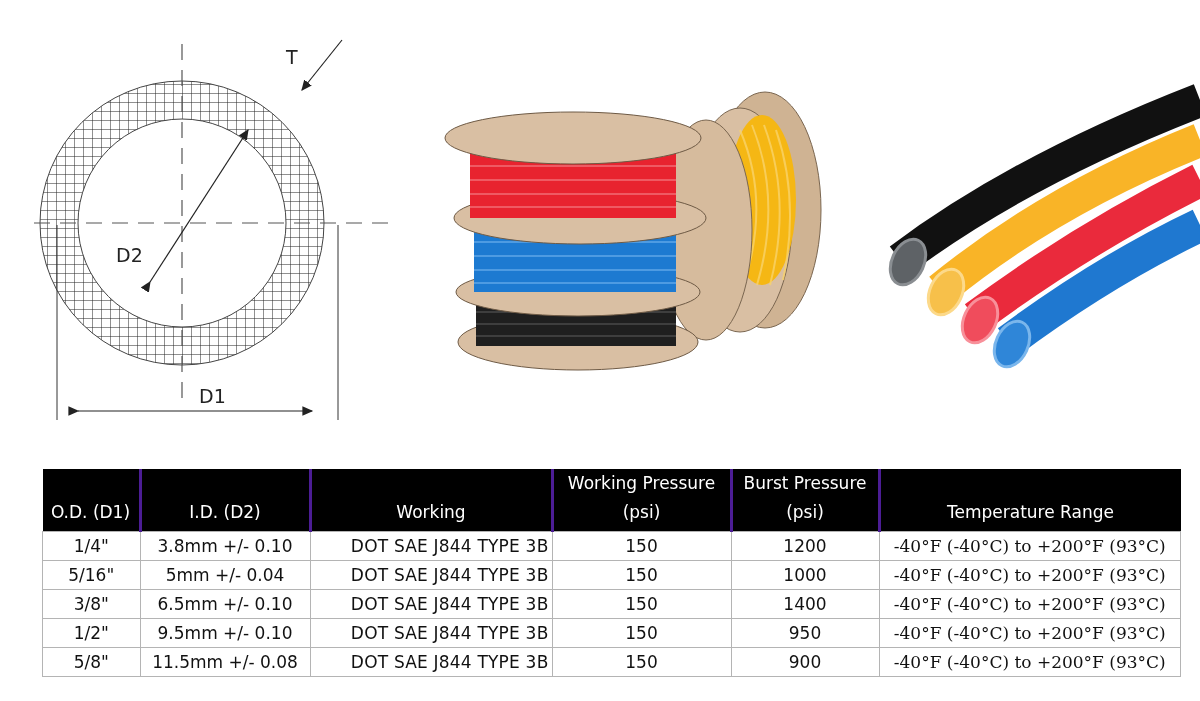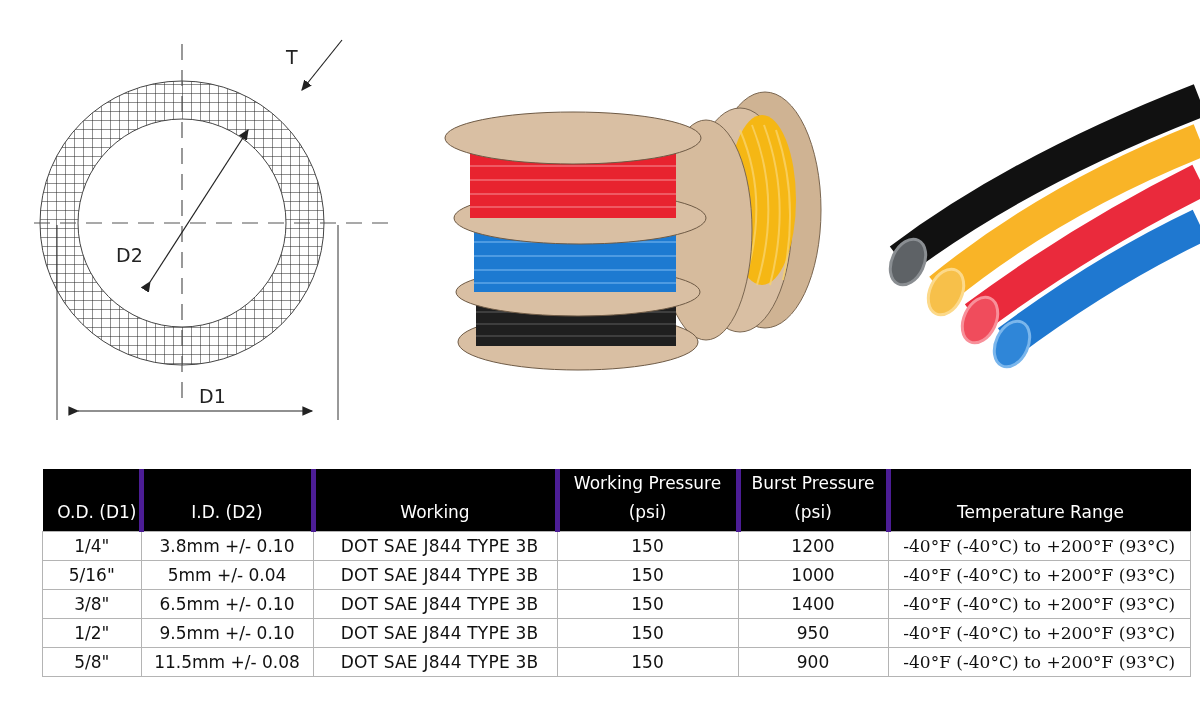--- a/index.html
+++ b/index.html
@@ -3,24 +3,24 @@
 <meta charset="utf-8">
 <style>
   html, body { margin: 0; padding: 0; background: #ffffff; }
   body { width: 1200px; height: 701px; position: relative; overflow: hidden; font-family: "Liberation Sans", "DejaVu Sans", sans-serif; }
   .abs { position: absolute; }
   #diagram { left: 20px; top: 30px; width: 380px; height: 400px; }
   #spools { left: 440px; top: 80px; width: 400px; height: 300px; }
   #tubes { left: 870px; top: 80px; width: 330px; height: 300px; }
   .diag-label { position: absolute; font-family: "DejaVu Sans", sans-serif; font-size: 19px; color: #222; }
   table.spec { position: absolute; left: 42px; top: 469px; border-collapse: collapse; font-family: "DejaVu Sans", sans-serif; font-size: 17px; color: #111; }
-  table.spec th { background: #000; color: #fff; font-weight: normal; vertical-align: bottom; padding: 0 2px 4px 2px; border-left: 5px solid #4c1d95; height: 57px; line-height: 29px; }
-  table.spec th:first-child { border-left: none; text-align: right; }
+  table.spec th { background: #000; color: #fff; font-weight: normal; vertical-align: bottom; padding: 0 2px 4px 2px; border-left: 3px solid #4c1d95; height: 57px; line-height: 29px; }
+  table.spec th:first-child { border-left: none; }
   table.spec td { height: 28px; padding: 0 3px; border: 1px solid #b4b4b4; text-align: center; white-space: nowrap; line-height: 28px; }
-  table.spec td.std { text-align: center; letter-spacing: 0.2px; padding-left: 12px; }
+  table.spec td.std { text-align: right; letter-spacing: 0.2px; padding-left: 12px; }
   table.spec td.temp { text-align: center; font-family: "DejaVu Serif", serif; font-size: 17px; }
   .hdr-line { display: block; }
 </style>
 </head>
 <body>
 
 <div id="diagram" class="abs">
   <svg width="380" height="400" viewBox="0 0 380 400">
     <defs>
       <pattern id="grid" width="9" height="9" patternUnits="userSpaceOnUse">

